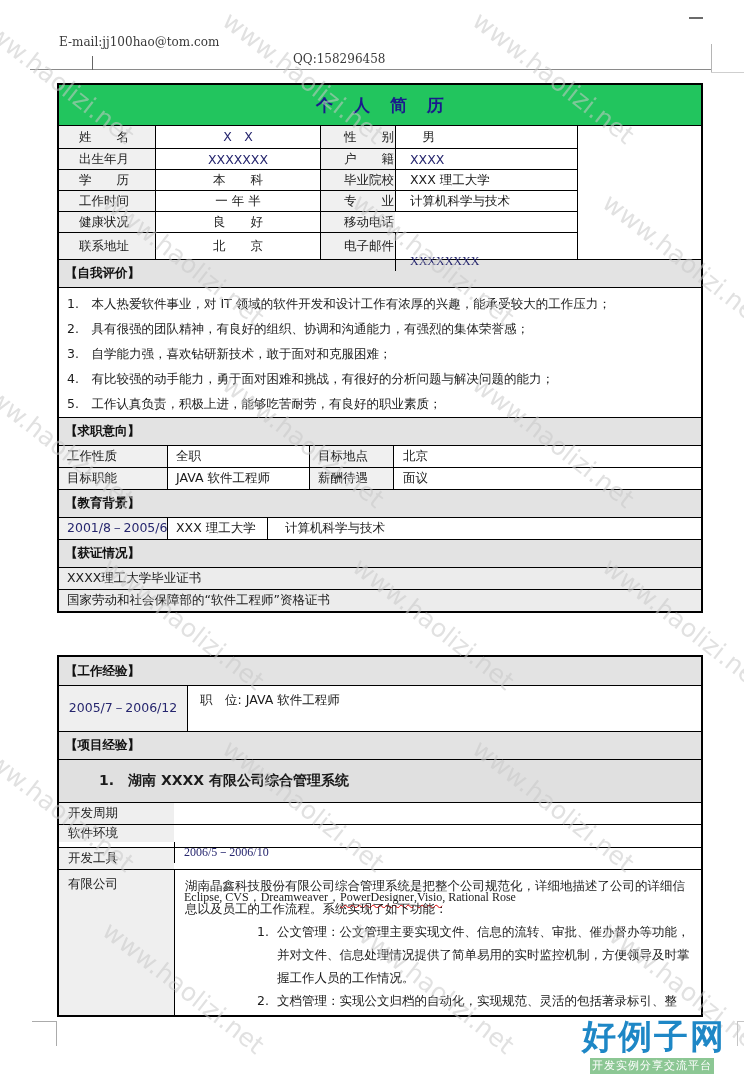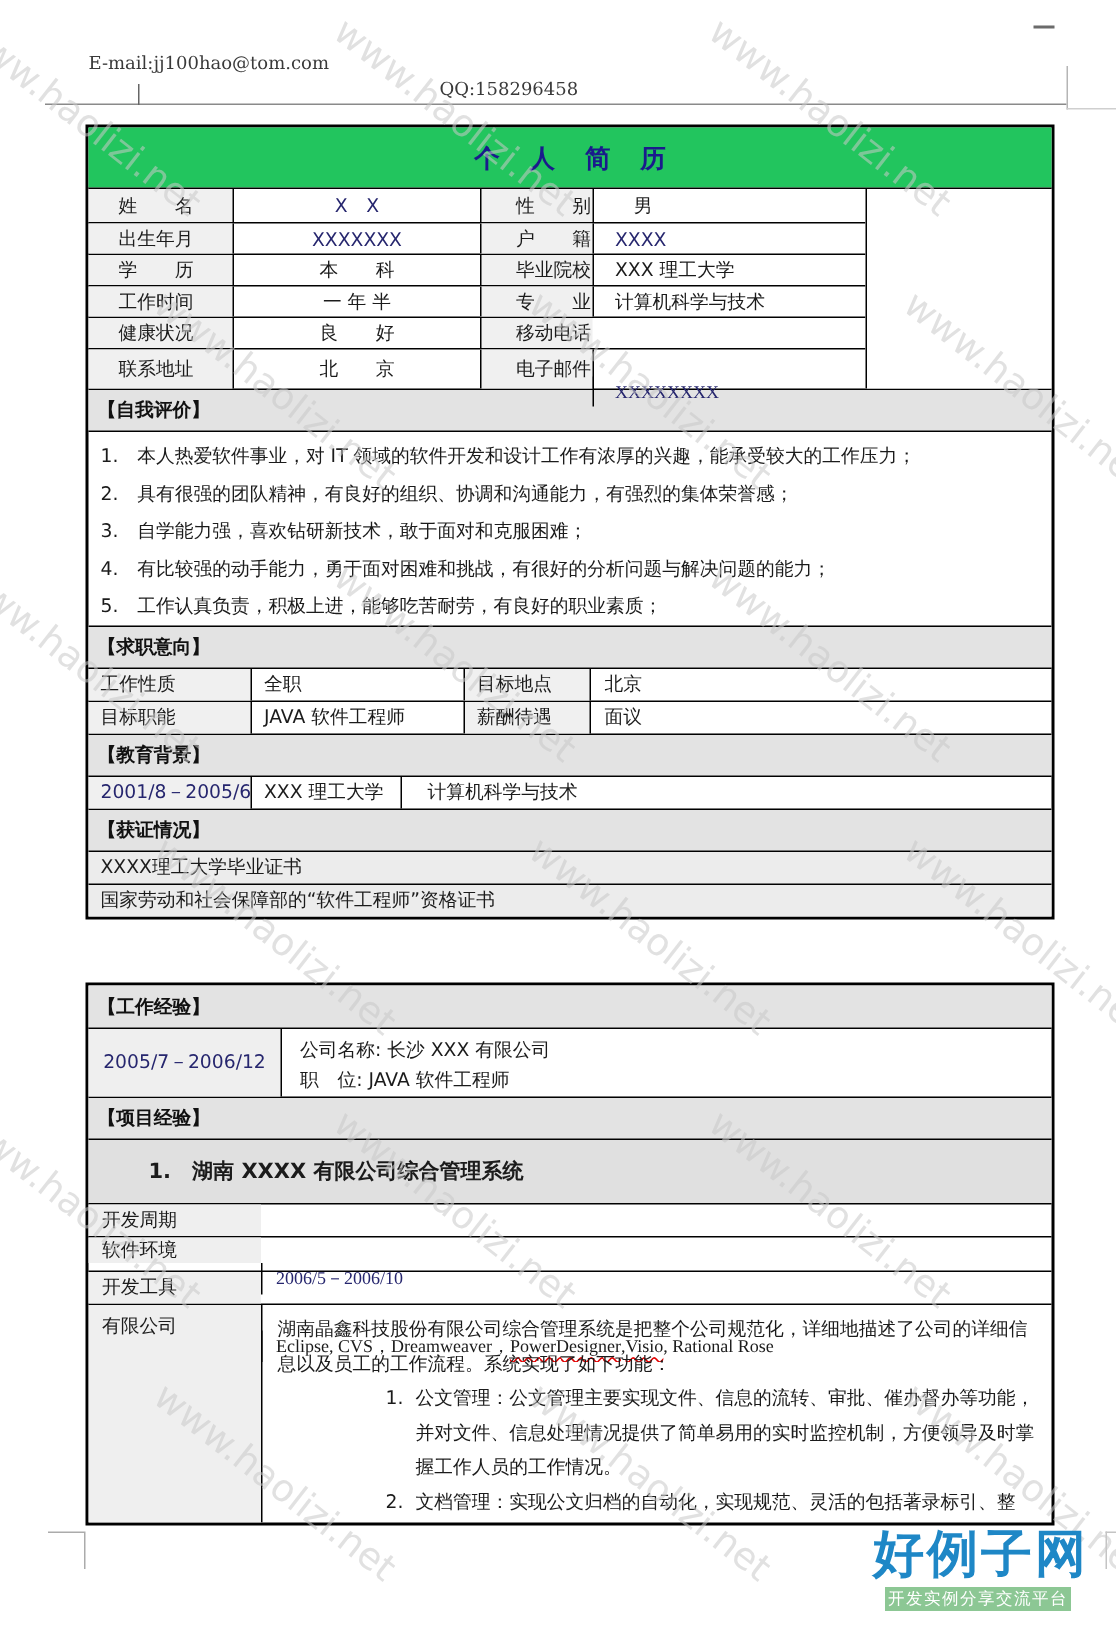--- a/index.html
+++ b/index.html
@@ -238,21 +238,20 @@
 </div>
 
 <div class="sheet" id="sheet2">
 
   <div class="sec">
     <span>【工作经验】</span>
   </div>
   <div class="work-row">
     <div class="wdate">2005/7－2006/12</div>
     <div class="winfo">
-      <div>公司名称: 长沙 XXX 有限公司</div>
       <div>职　位: JAVA 软件工程师</div>
     </div>
   </div>
 
   <div class="sec">
     <span>【项目经验】</span>
   </div>
 
   <div class="ptitle-row">
     <span>1.　湖南 XXXX 有限公司综合管理系统</span>

